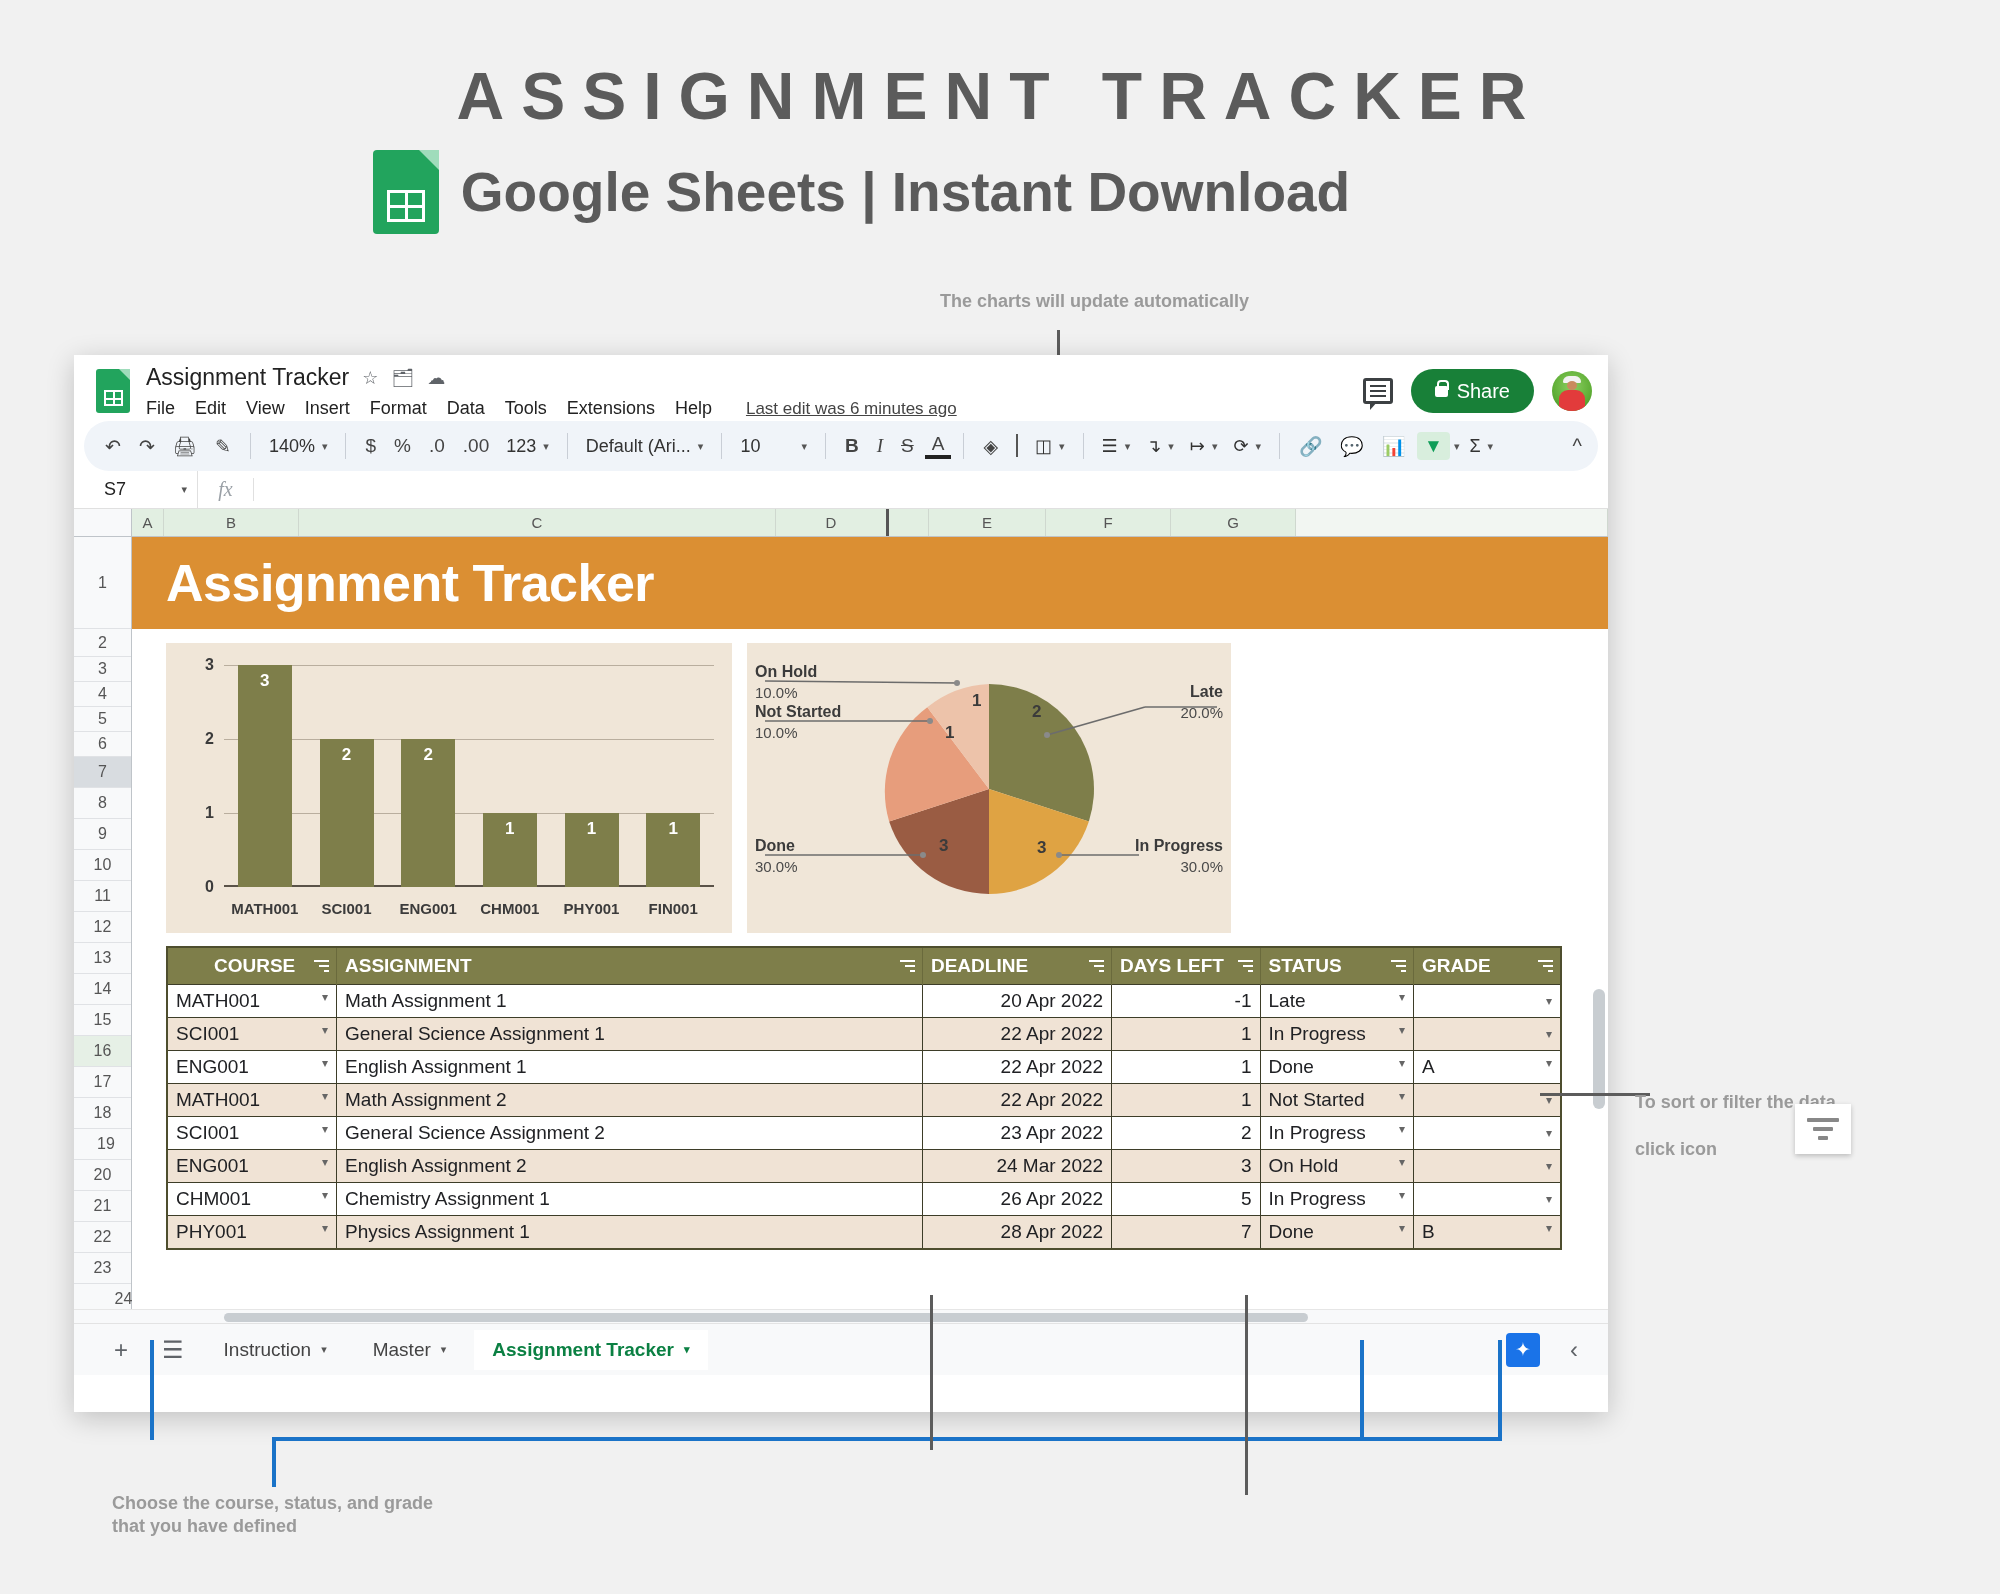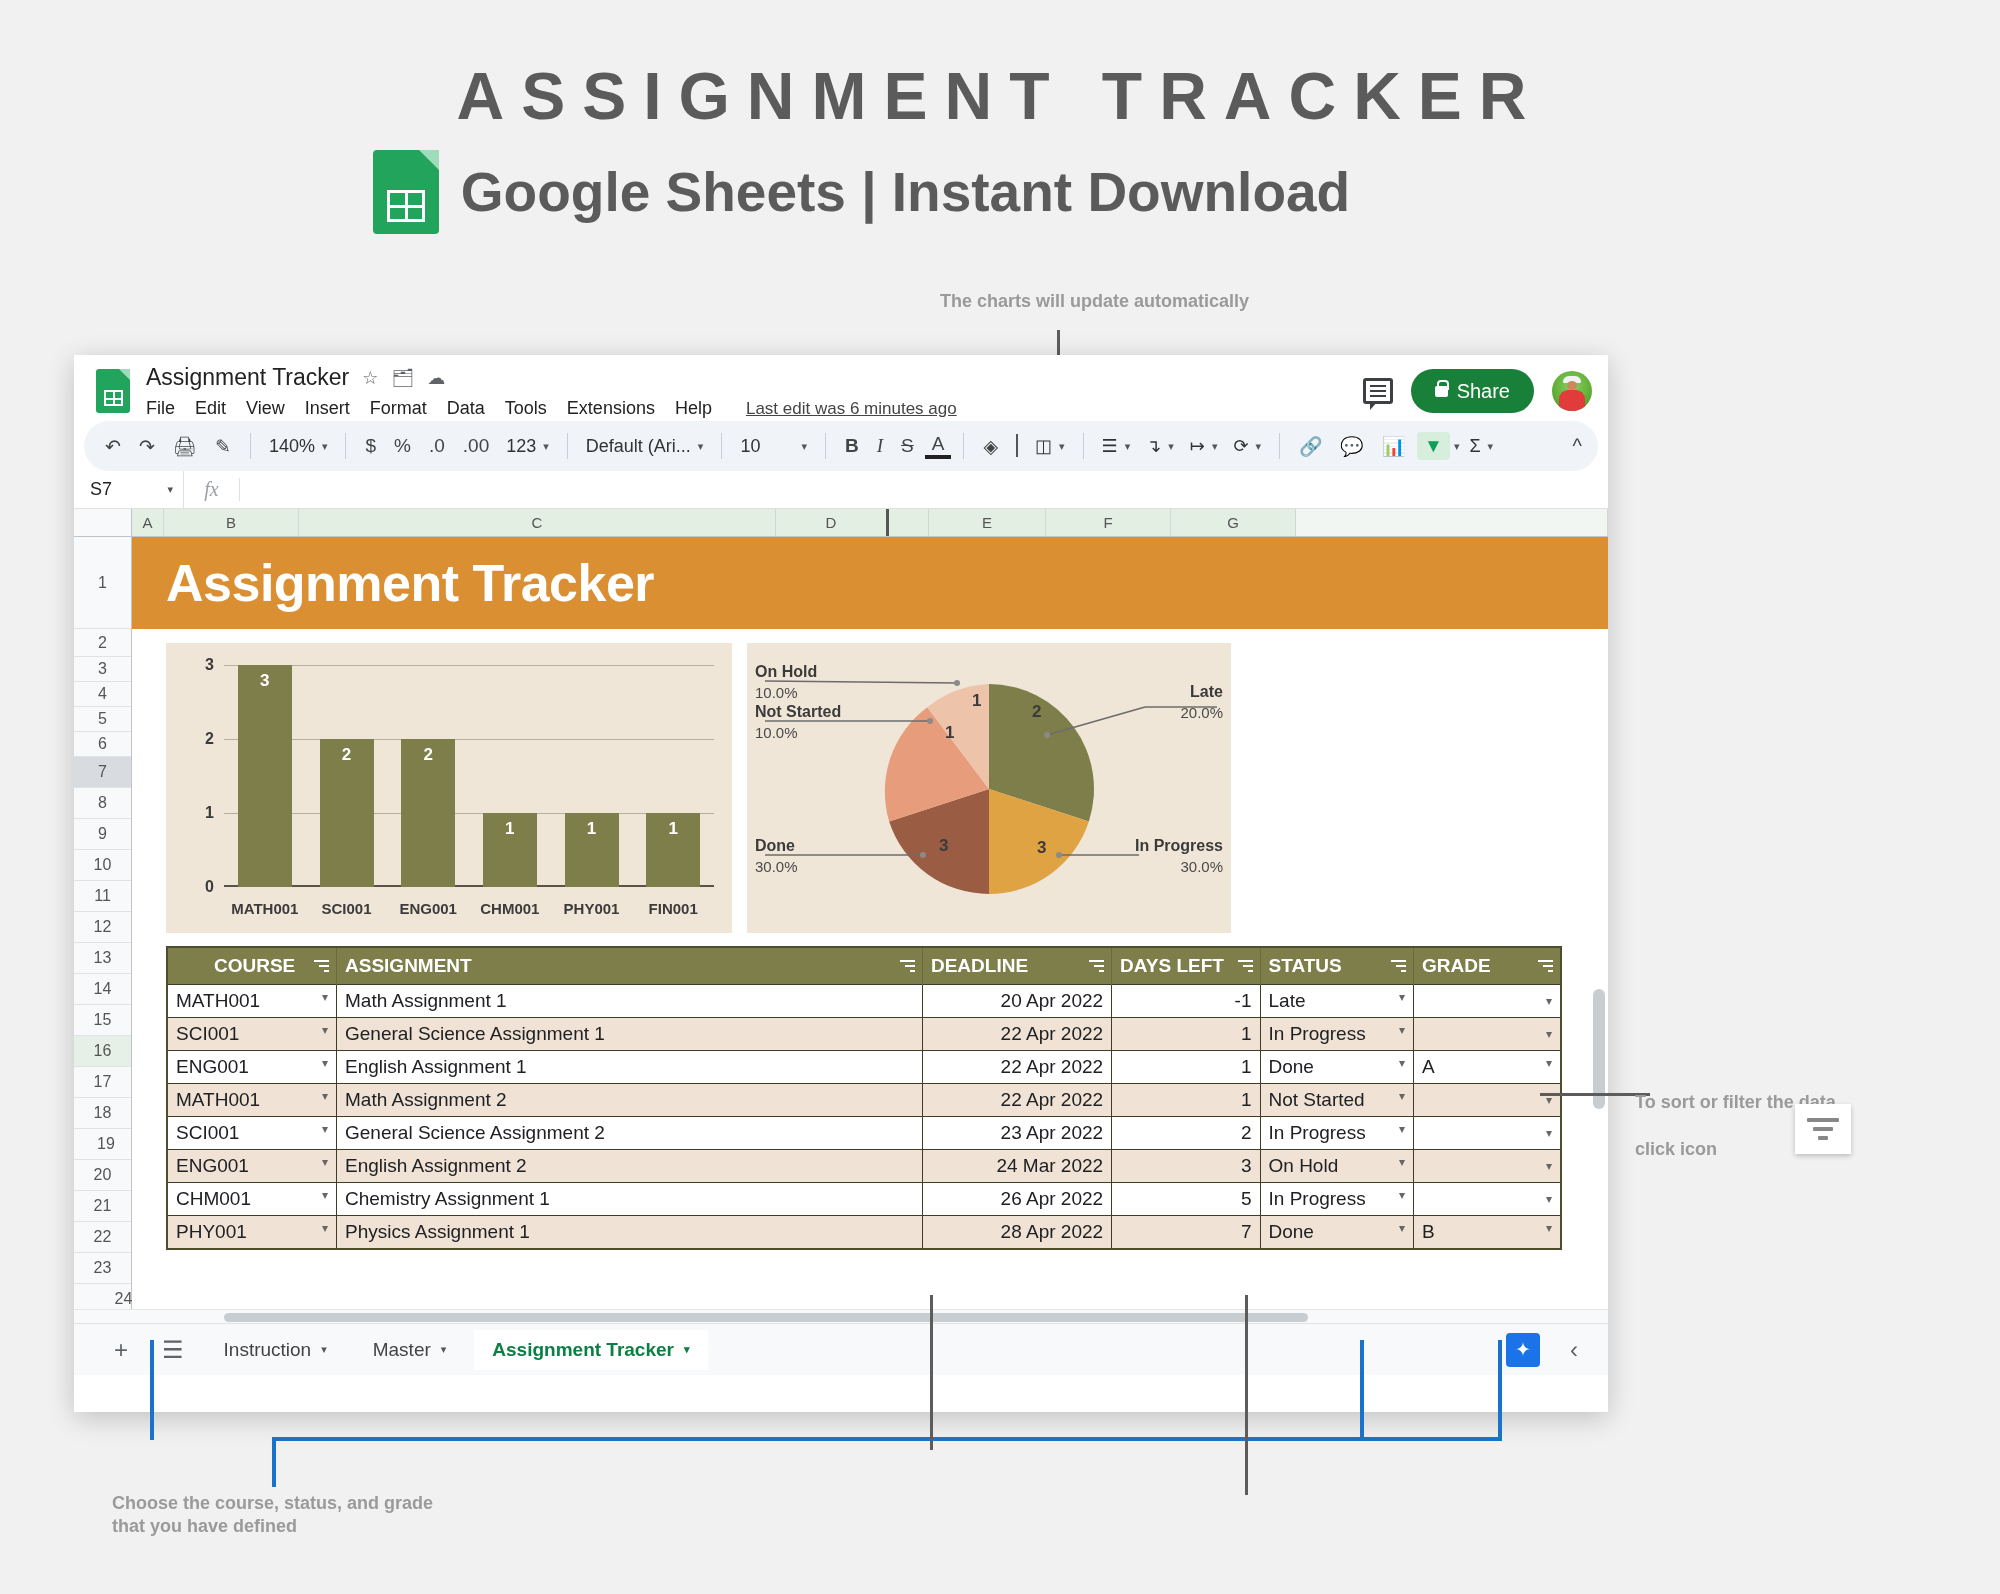--- a/index.html
+++ b/index.html
@@ -133,21 +133,21 @@
   .sep { width: 1px; height: 26px; background: #c9ced6; margin: 0 8px; }
   .caret { font-size: 11px; color: #555; }
   .pill { font-size: 18px; color: #333; display: flex; align-items: center; gap: 7px; padding: 0 6px; }
   .tb-hl { background: #d8eedd; border-radius: 4px; padding: 3px 7px; color: #0f9d58; }
   .collapse { position: absolute; right: 16px; font-size: 20px; color: #444; }
 
   
   .fbar { height: 38px; display: flex; align-items: center; border-bottom: 1px solid #e0e0e0; }
   .namebox {
     width: 110px; height: 100%; display: flex; align-items: center; justify-content: space-between;
-    padding: 0 10px 0 16px; font-size: 18px; color: #222; border-right: 1px solid #e0e0e0;
+    padding: 0 10px 0 16px; font-size: 18px; color: #222; border-right: 1px solid #e0e0e0; margin-left: 14px;
   }
   .fx { width: 56px; text-align: center; font-size: 20px; color: #9aa0a6; font-family: "Liberation Serif", serif; font-style: italic; border-right:1px solid #e0e0e0;}
 
   
   .grid-wrap { position: relative; height: 800px; overflow: hidden; }
   .colhdr { display: flex; height: 28px; background: #e6f0e6; border-bottom: 1px solid #bfc4c9; }
   .rowhdr-corner { width: 58px; border-right: 1px solid #bfc4c9; background: #f8f9fa; }
   .colcell {
     border-right: 1px solid #cfd8cf; display: flex; align-items: center; justify-content: center;
     font-size: 15px; color: #555; background: #e2efe2;

